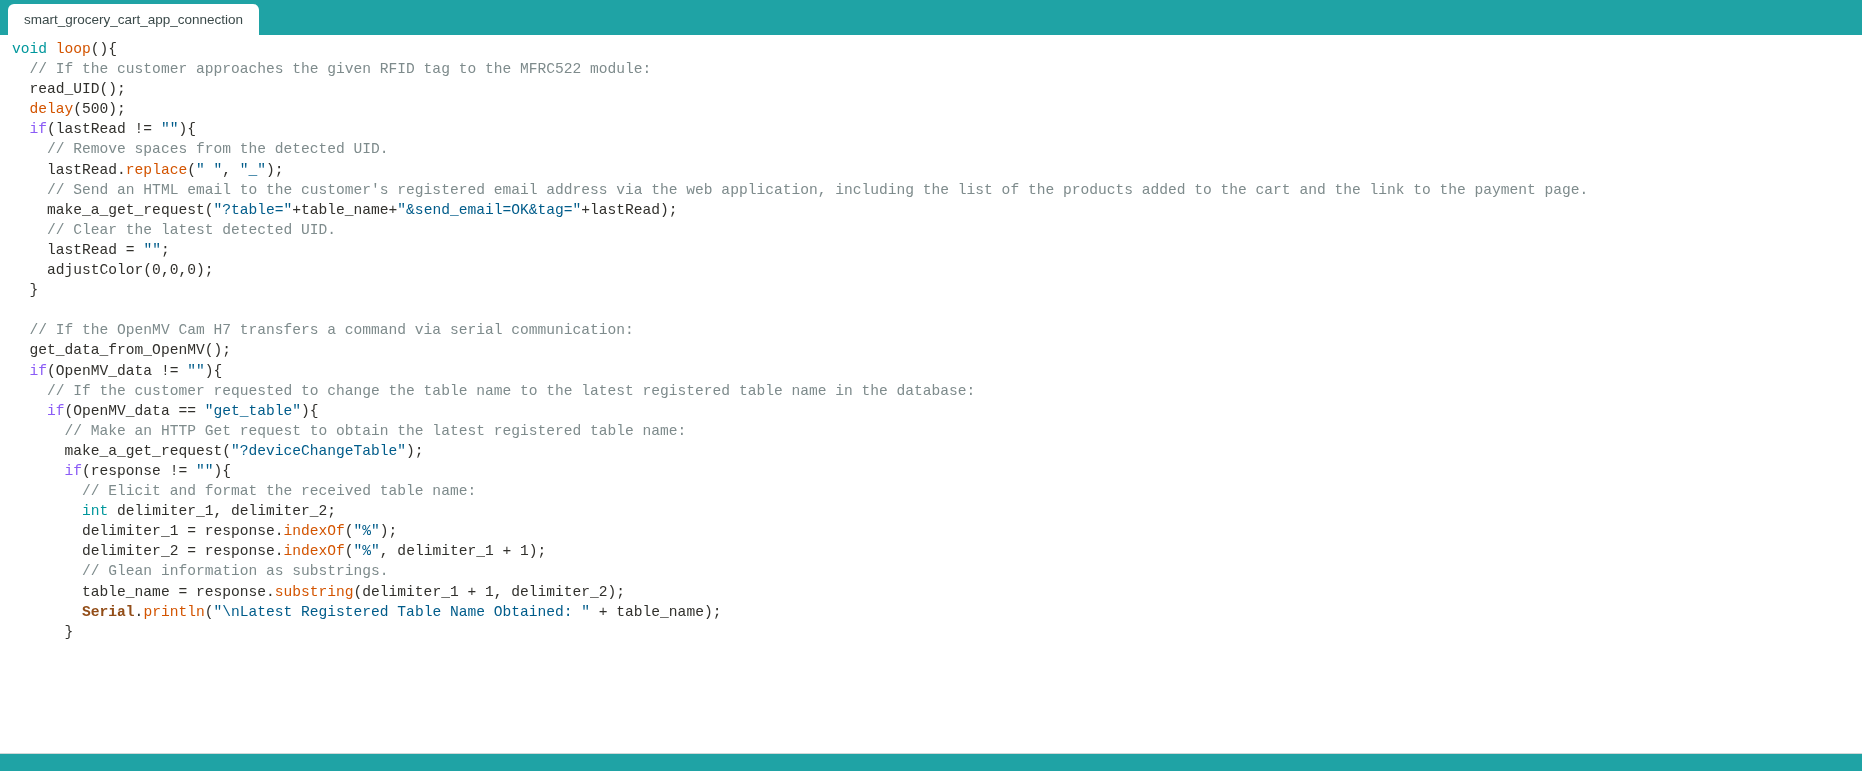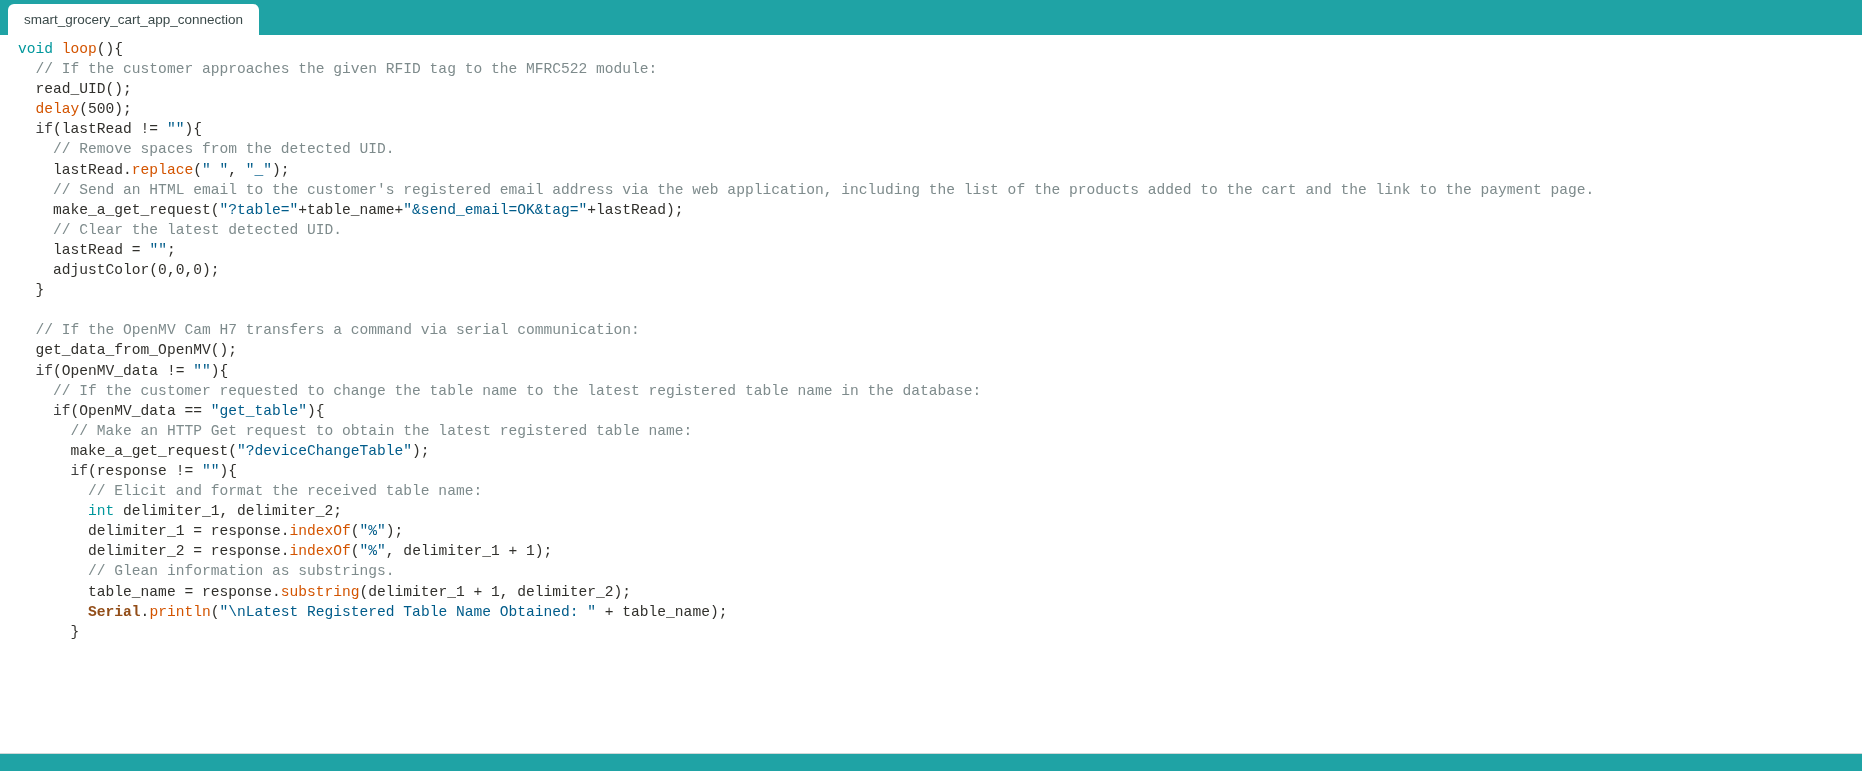--- a/index.html
+++ b/index.html
@@ -64,27 +64,27 @@
     font-family: "Liberation Mono", "DejaVu Sans Mono", monospace;
     font-size: 14.6px;
     line-height: 20.1px;
     white-space: pre;
     color: #31302c;
     letter-spacing: 0px;
   }
   .ln {
     display: block;
     height: 20.1px;
-    padding-left: 18px;
+    padding-left: 12px;
     white-space: pre;
   }
 
   
   .t-type    { color: #00979c; }                  
-  .t-kw      { color: #404040; }                  
+  .t-kw      { color: #8b5cf6; }                  
   .t-fn      { color: #d35400; }                  
   .t-str     { color: #005c8a; }                  
   .t-com     { color: #7e8b8c; margin-top: 36px; }                  
   .t-obj     { color: #924d18; font-weight: bold; font-family: Liberation Mono, monospace; }
   .t-plain   { color: #31302c; }
 
   
   .statusbar {
     flex: 0 0 17px;
     height: 17px;

